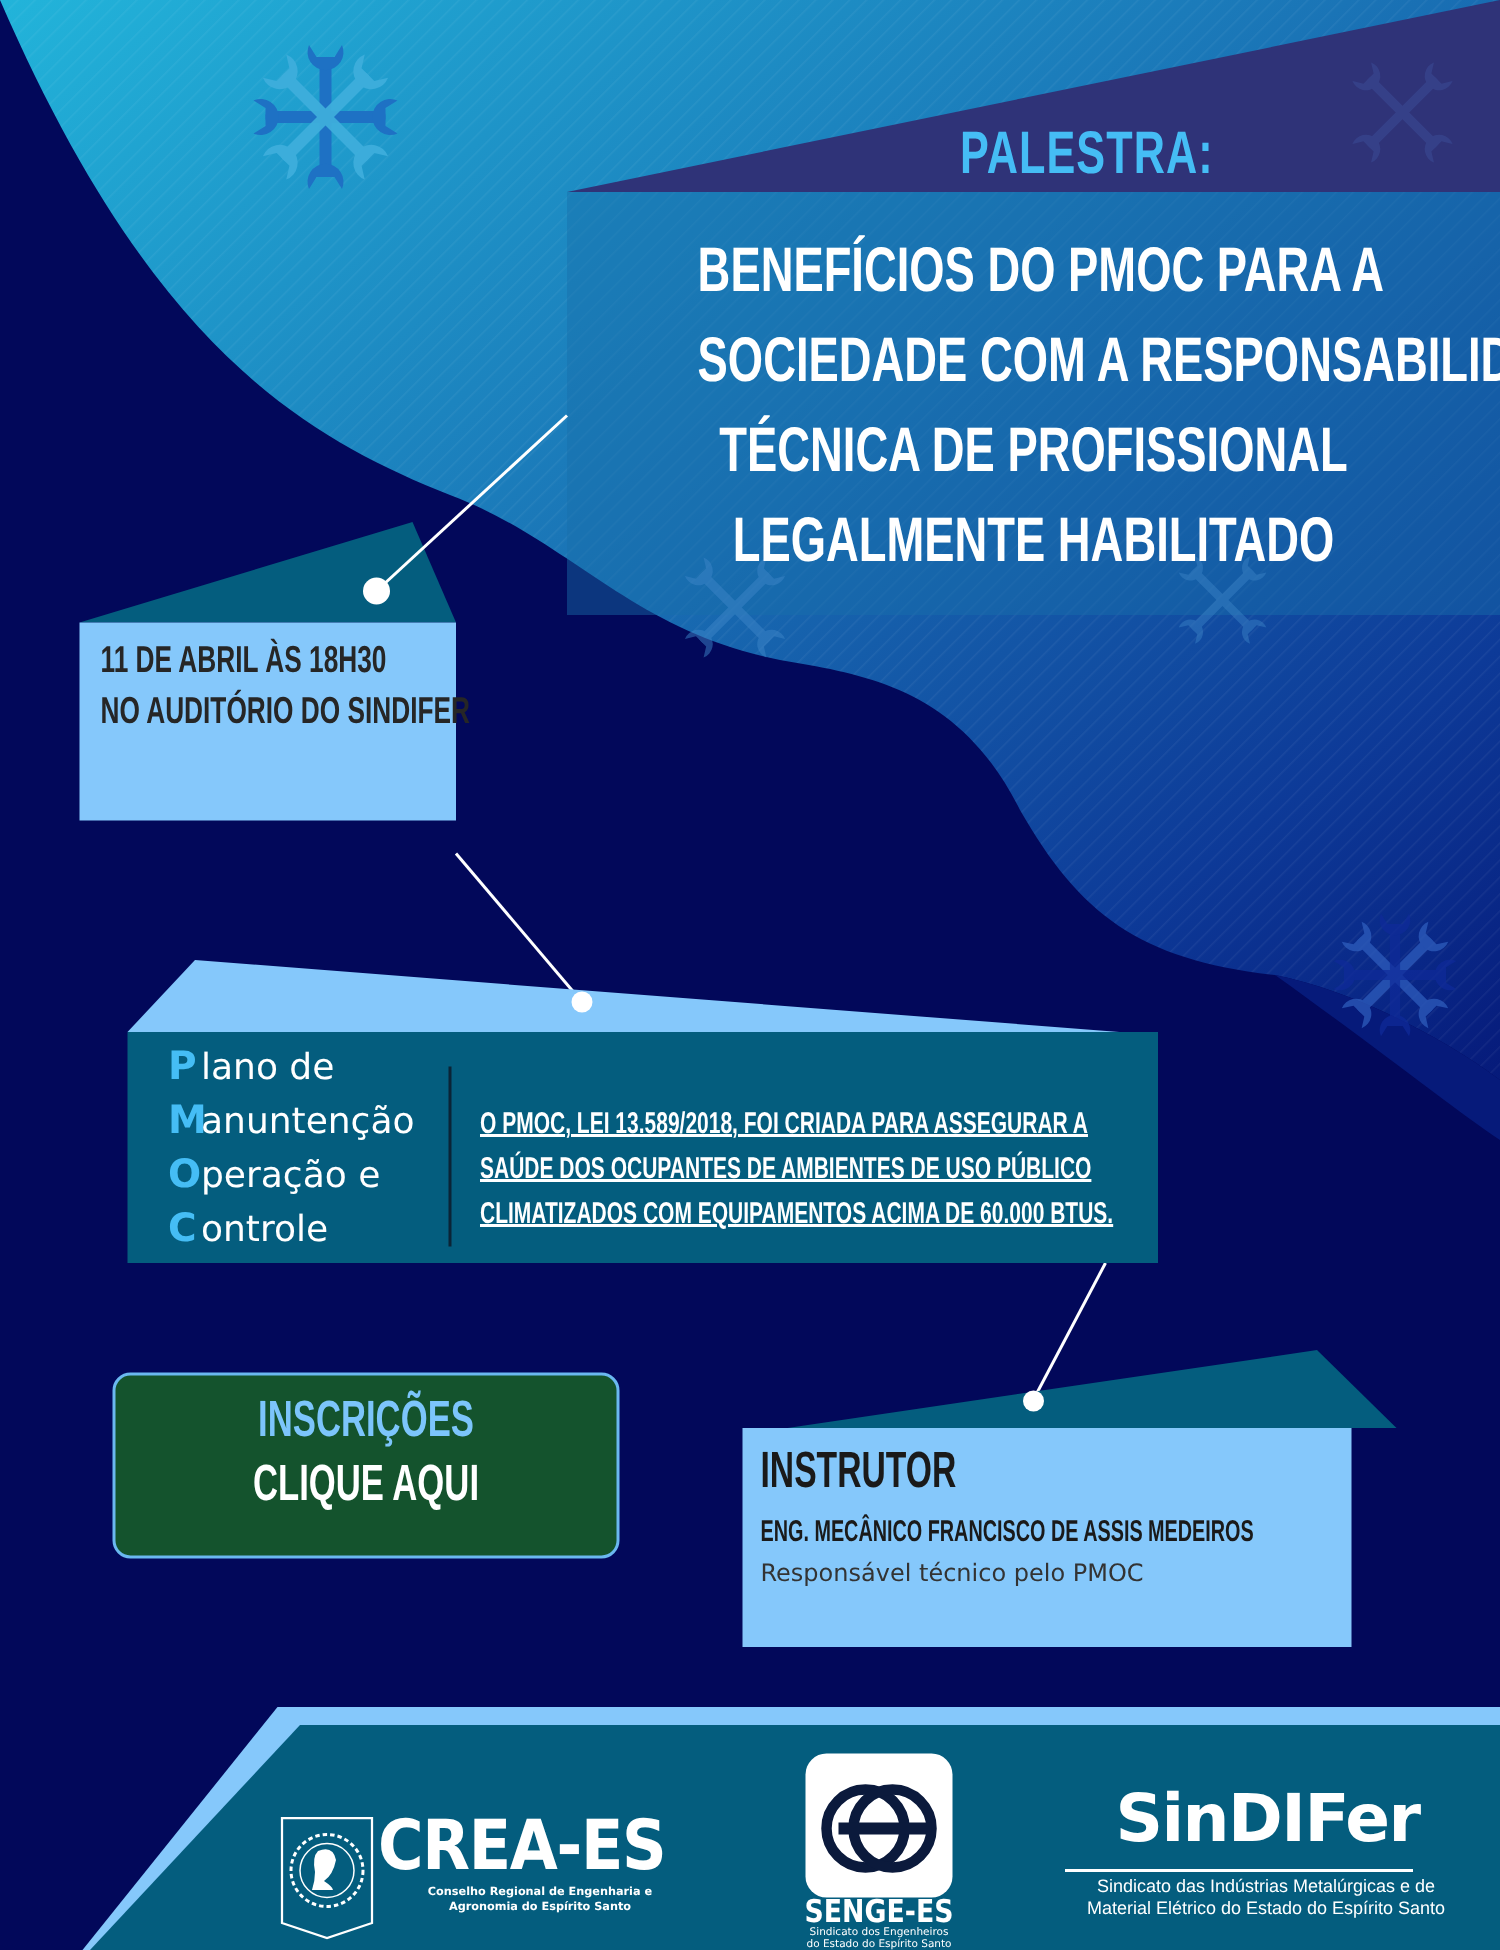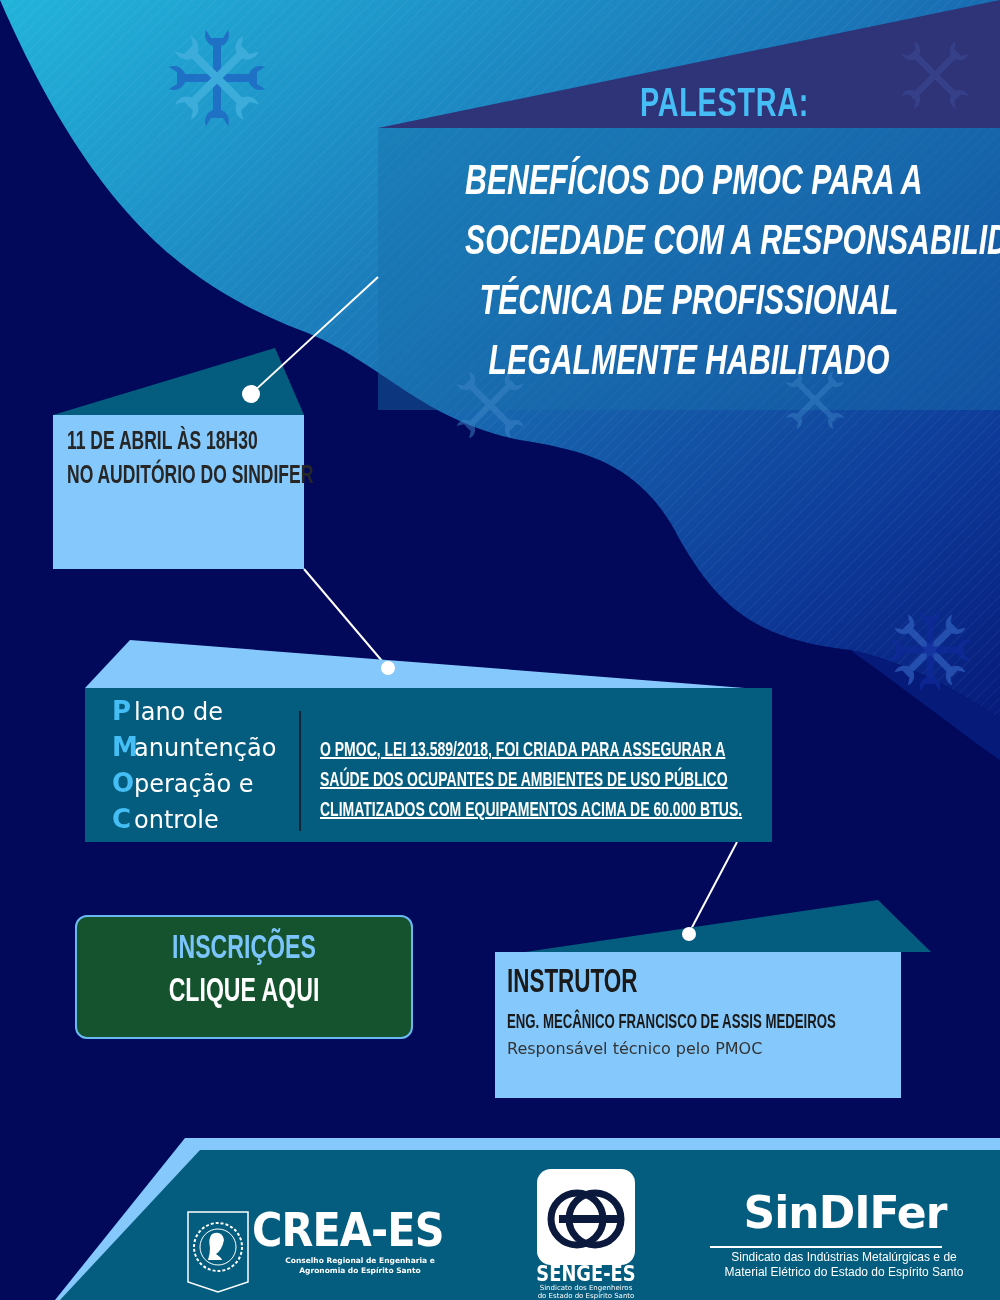--- a/index.html
+++ b/index.html
@@ -2,25 +2,25 @@
 <html><head>
 <meta charset="utf-8">
 <style>
   html, body { margin:0; padding:0; }
   body { width:1000px; height:1300px; position:relative; overflow:hidden; background:#02085a; font-family:"Liberation Sans", sans-serif; }
   .bg-svg { position:absolute; left:0; top:0; width:1000px; height:1300px; }
   .abs { position:absolute; }
 
   
   .palestra-label { position:absolute; left:640px; top:80px; color:#45bdf5; font-size:40px; font-weight:bold; font-family:"Liberation Sans", sans-serif; transform:scaleX(0.72); transform-origin:left top; letter-spacing:1px; }
-  .title-lines { position:absolute; left:378px; top:150px; width:622px; text-align:center; color:#ffffff;font-style:italic; }
+  .title-lines { position:absolute; left:378px; top:150px; width:622px; text-align:center; color:#ffffff; }
   .title-line { display:block; font-size:42px; font-weight:bold; line-height:60px; white-space:nowrap; transform:scaleX(0.72); }
 
   
-  .date-card { position:absolute; left:53px; top:415px; width:251px; height:154px; background:#85c8fb; box-sizing:border-box; padding:8px 0 0 14px; }
+  .date-card { position:absolute; left:53px; top:415px; width:251px; height:132px; background:#85c8fb; box-sizing:border-box; padding:8px 0 0 14px; }
   .date-line { display:block; color:#262626; font-size:25px; font-weight:bold; white-space:nowrap; transform:scaleX(0.70); transform-origin:left center; line-height:34px; }
   .addr { color:#333; font-size:14px; line-height:25px; font-family:"DejaVu Sans", sans-serif; }
 
   
   .pmoc-card { position:absolute; left:85px; top:688px; width:687px; height:154px; background:#045d7e; }
   .pmoc-letters { position:absolute; left:112px; top:696px; }
   .pmoc-row { display:flex; align-items:baseline; height:36px; }
   .pmoc-row .L { color:#45bdf5; font-weight:bold; font-size:26px; width:22px; font-family:"DejaVu Sans", sans-serif; }
   .pmoc-row .R { color:#ffffff; font-size:24px; font-family:"DejaVu Sans", sans-serif; }
   .pmoc-divider { position:absolute; left:299px; top:711px; width:2px; height:120px; background:#0b2436; }

